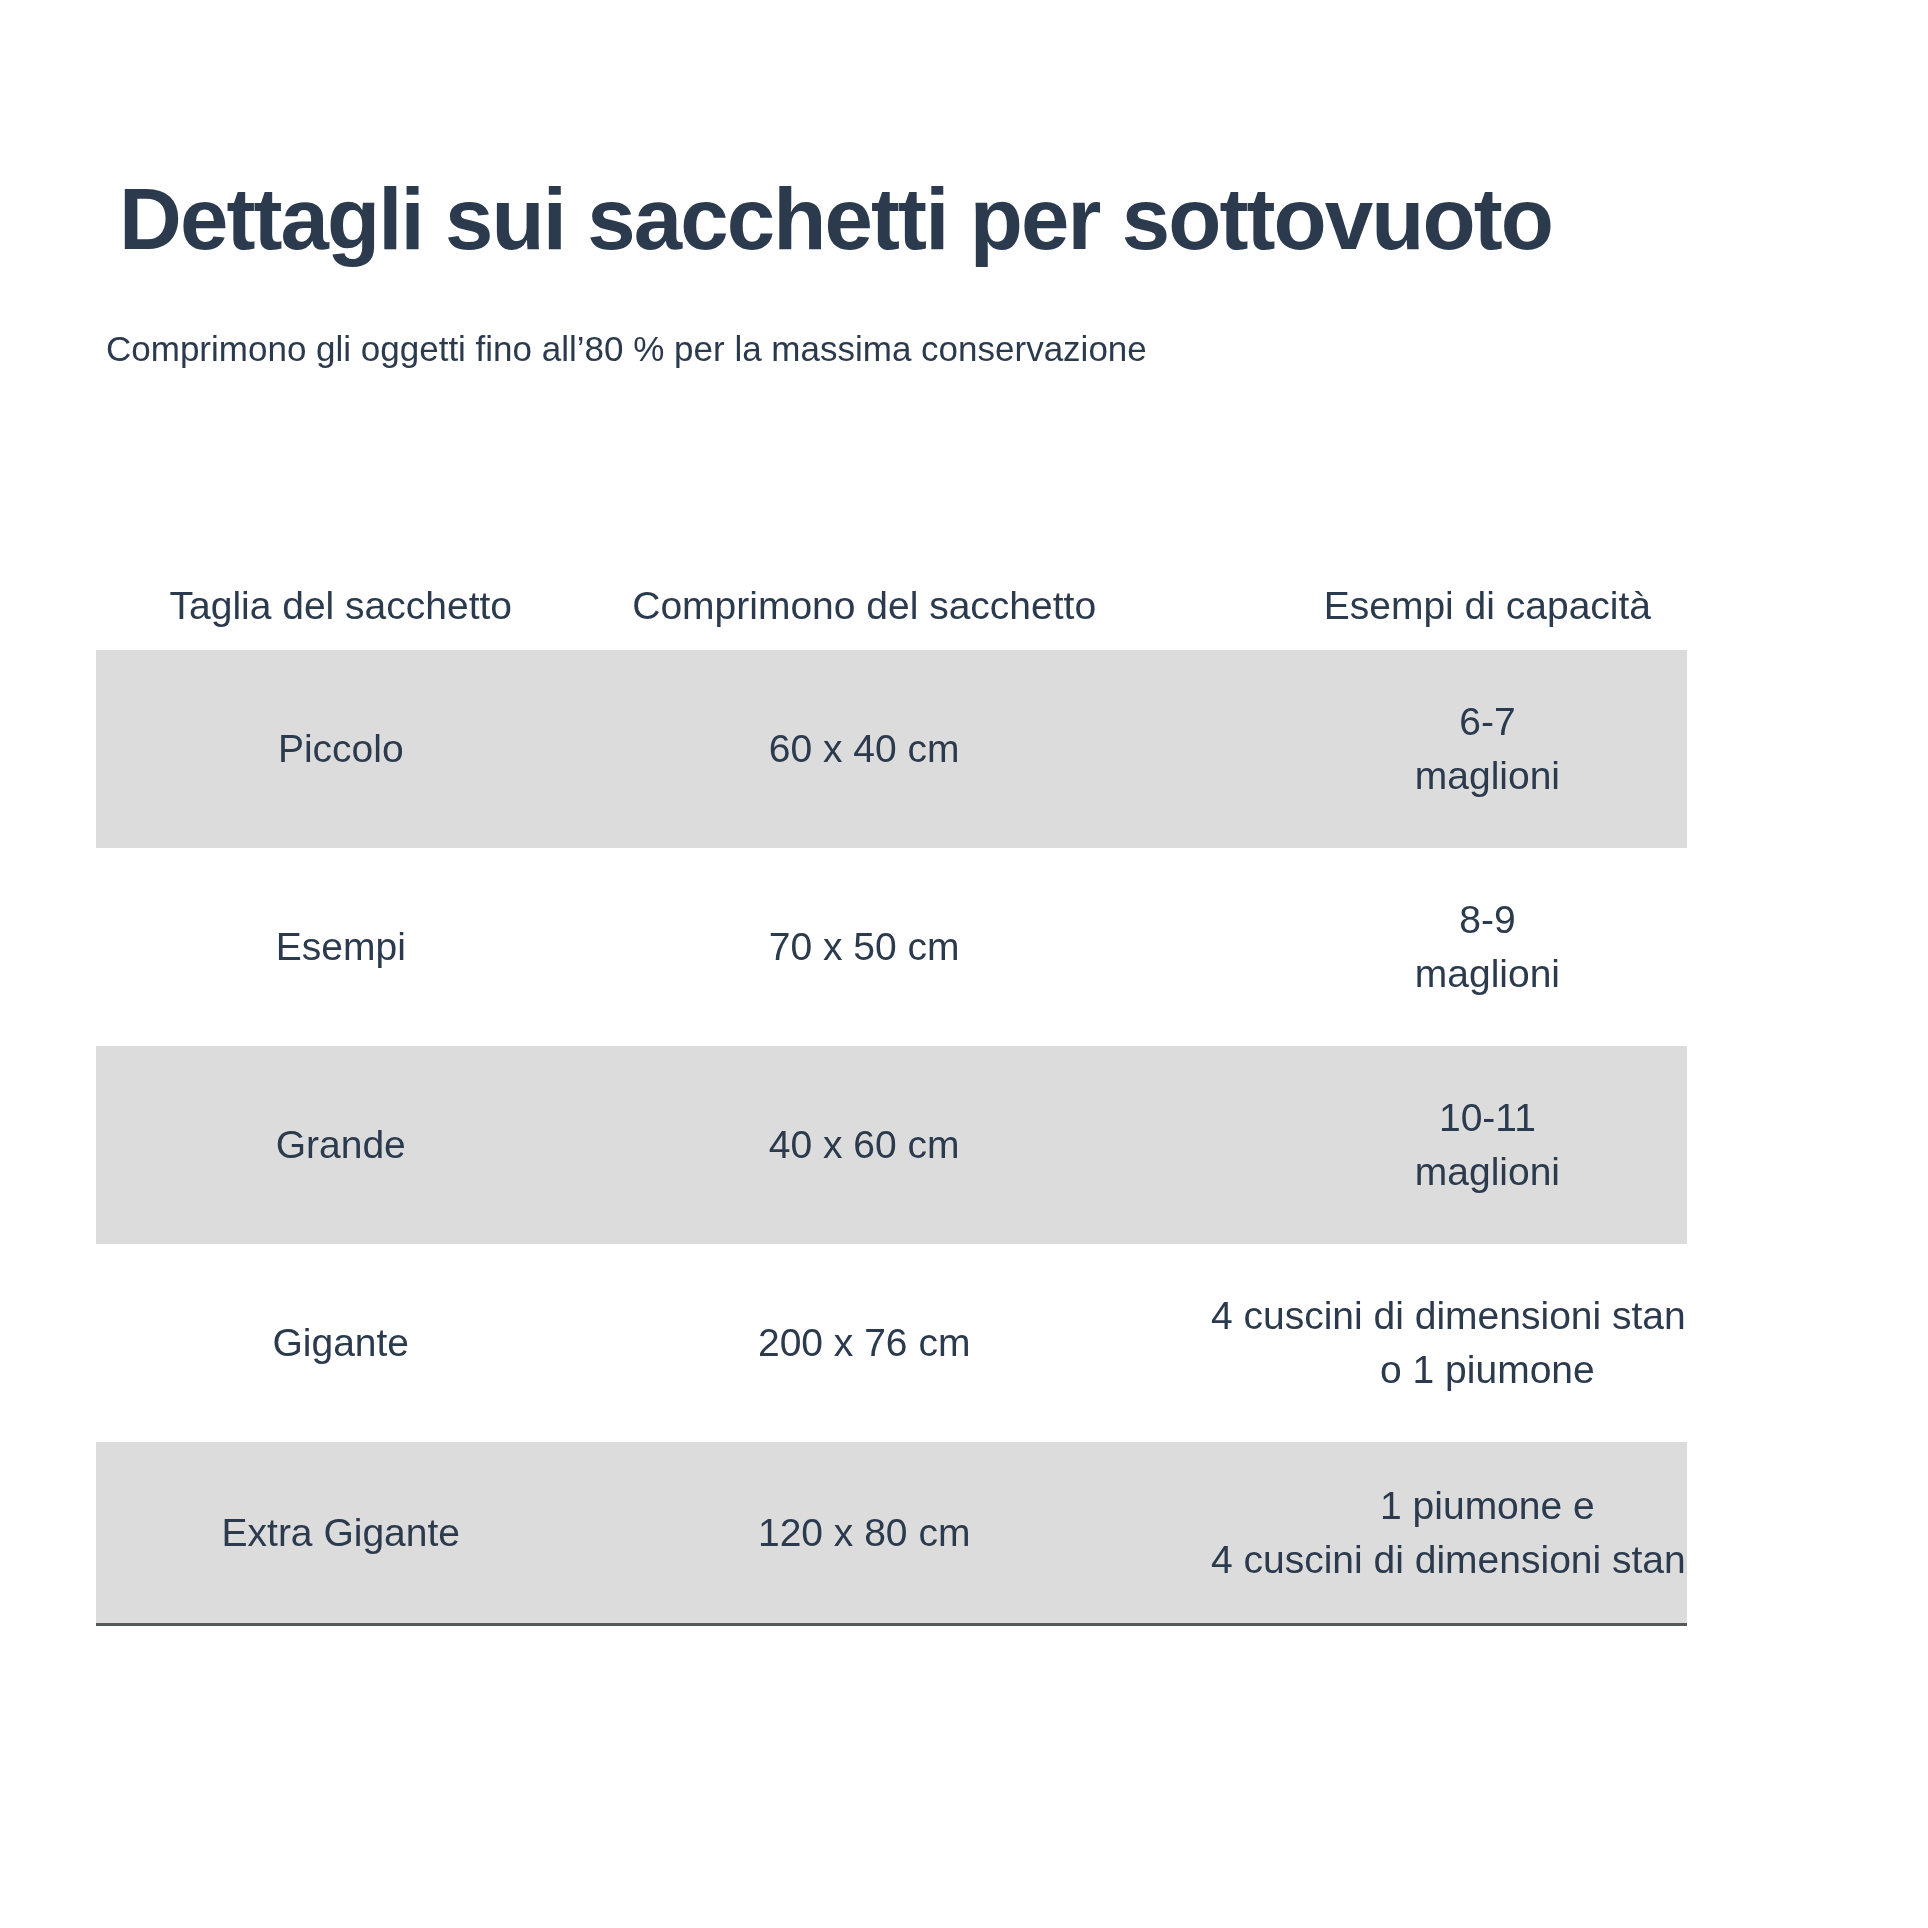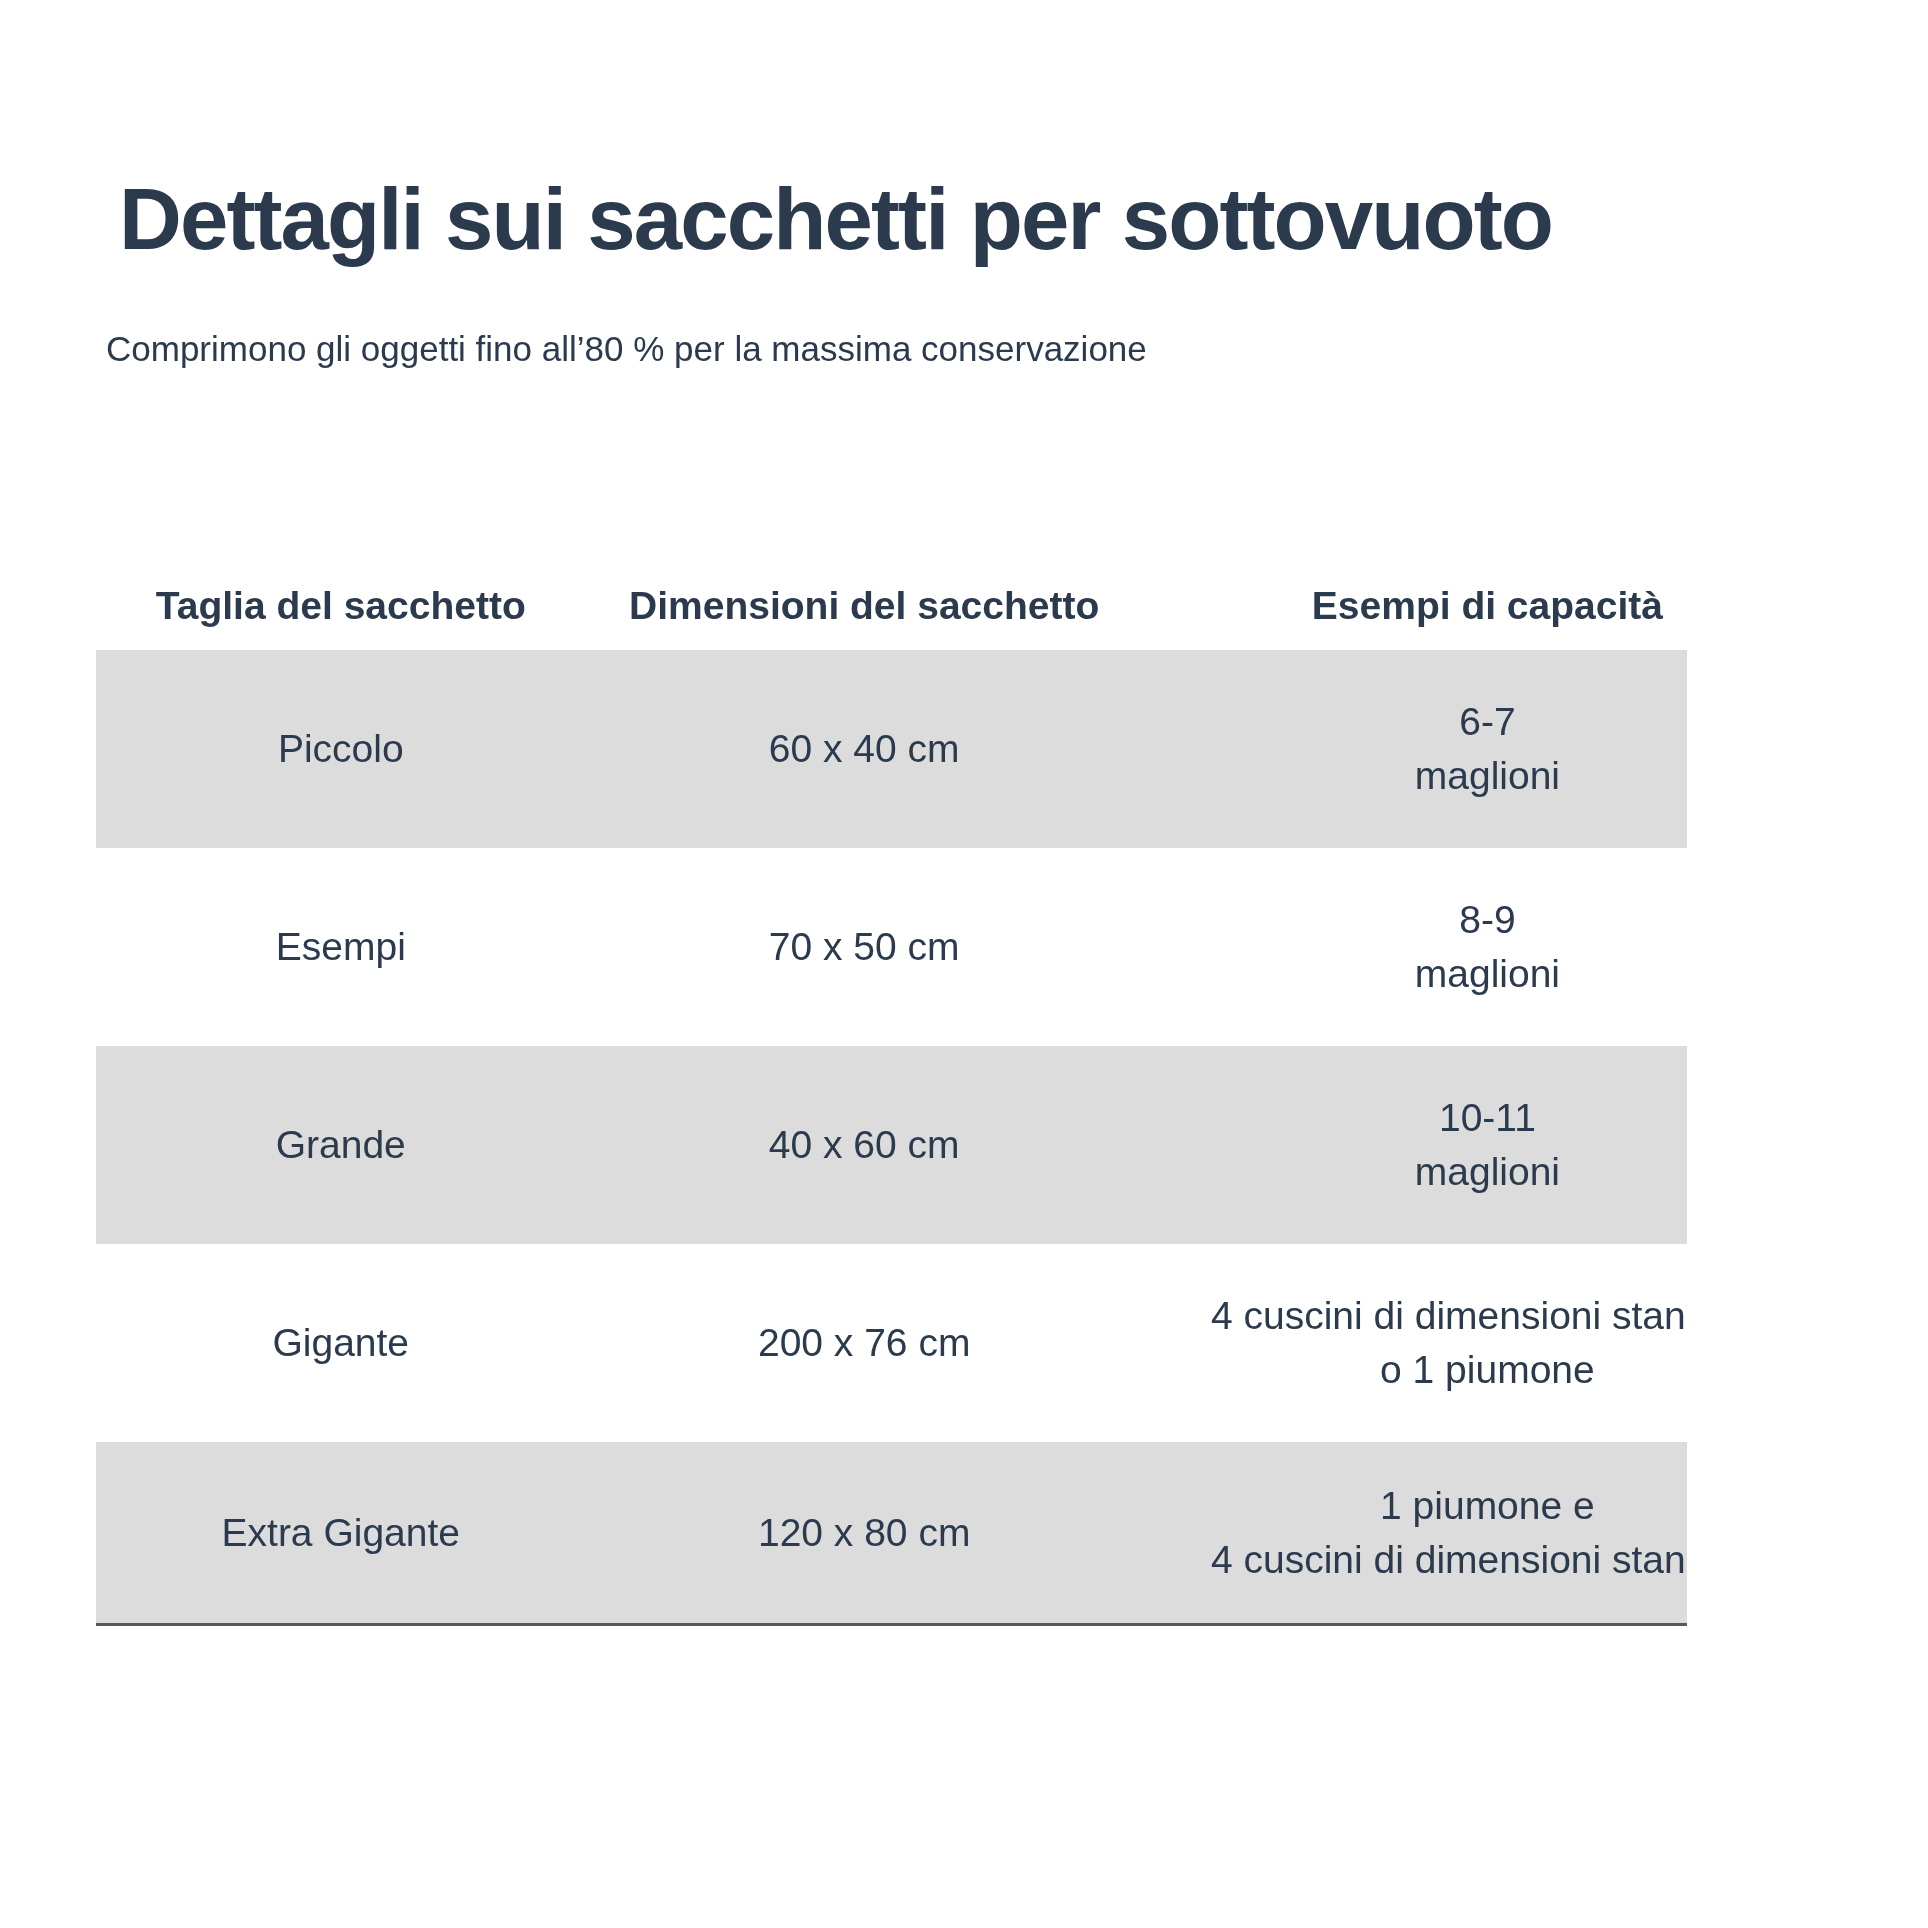--- a/index.html
+++ b/index.html
@@ -51,21 +51,21 @@
   }
   table.bag-table{
     width:100%;
     border-collapse:collapse;
     table-layout:fixed;
     border-bottom:3.8px solid var(--table-bottom-border);
     font-size:39px;
     color:var(--text);
   }
   table.bag-table th{
-    font-weight:700;
+    font-weight:400;
     height:89px;
     text-align:center;
     vertical-align:middle;
     padding:0 7.5px;
   }
   table.bag-table td{
     height:198px;
     text-align:center;
     vertical-align:middle;
     line-height:1.38;
@@ -91,21 +91,21 @@
   <div class="table-wrap">
     <table class="bag-table">
       <colgroup>
         <col style="width:28.2%">
         <col style="width:32.1%">
         <col style="width:39.7%">
       </colgroup>
       <thead>
         <tr>
           <th>Taglia del sacchetto</th>
-          <th>Dimensioni del sacchetto</th>
+          <th>Comprimono del sacchetto</th>
           <th>Esempi di capacità</th>
         </tr>
       </thead>
       <tbody>
         <tr>
           <td>Piccolo</td>
           <td>60 x 40 cm</td>
           <td>6-7
 maglioni</td>
         </tr>

